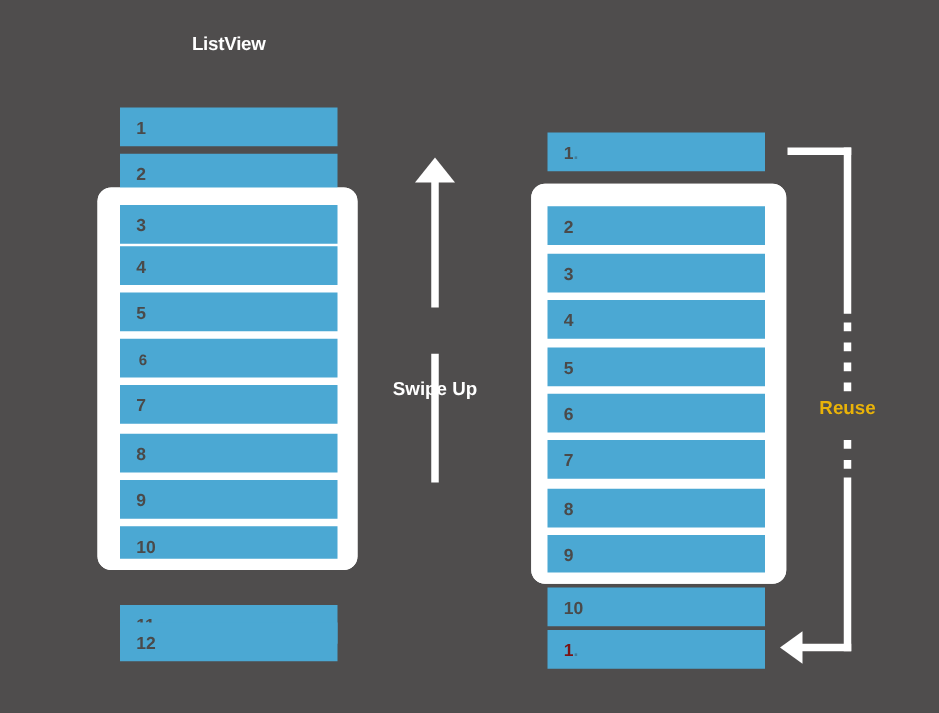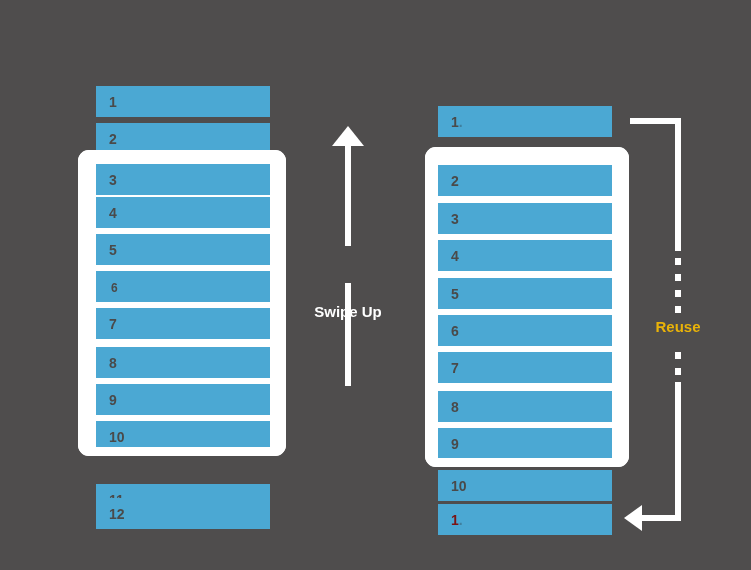--- a/index.html
+++ b/index.html
@@ -146,20 +146,21 @@
     font-size: 15px;
     font-weight: bold;
     white-space: nowrap;
   }
 </style>
 </head>
 <body>
 
 <div id="canvas">
 
+  <div id="title-listview" class="col-title">ListView</div>
 
 
   <div id="fill-listview" class="viewport-fill"></div>
   <div id="fill-recyclerview" class="viewport-fill"></div>
 
   <div class="list-col" id="listview-rows">
       <div class="row" style="top: 86px;">
         <span class="num">1</span>
       </div>
       <div class="row" style="top: 123px;">

